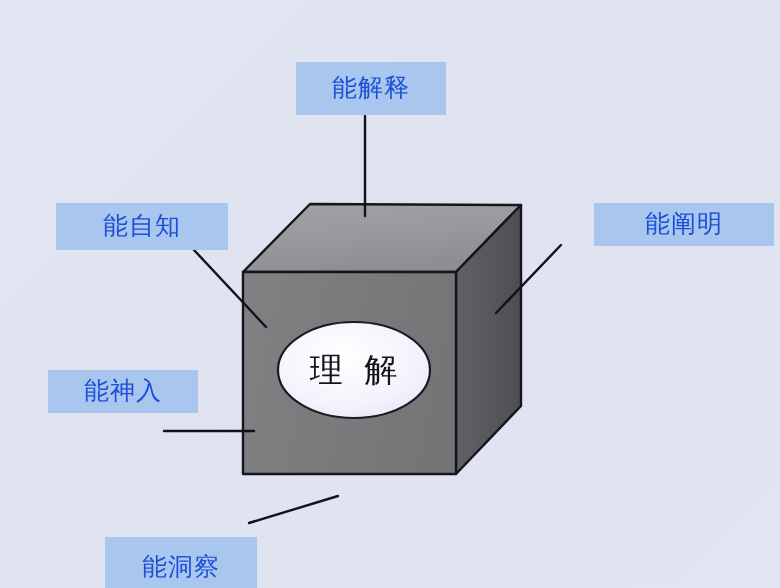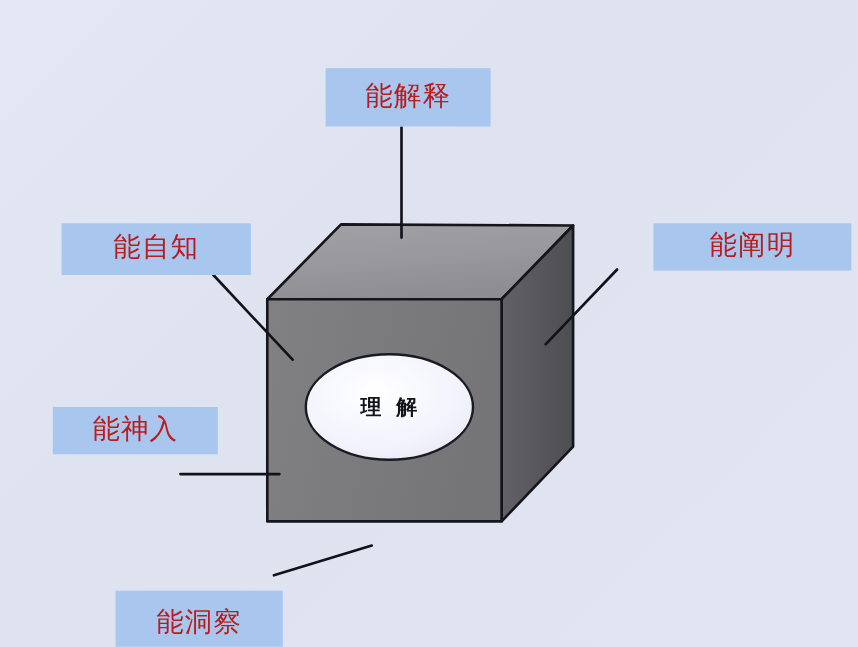--- a/index.html
+++ b/index.html
@@ -23,39 +23,39 @@
   #diagram-svg {
     position: absolute;
     left: 0;
     top: 0;
     width: 780px;
     height: 588px;
   }
   .label-box {
     position: absolute;
     background: #a9c7ee;
-    color: #b91c1c;
+    color: #1d4ed8;
     display: flex;
     align-items: center;
     justify-content: center;
     font-size: 25px;
     font-weight: 500;
     letter-spacing: 1px;
     line-height: 1;
     box-sizing: border-box;
     padding-bottom: 2px;
     font-family: "Liberation Sans", "DejaVu Sans", sans-serif;
   }
   .core-text {
     position: absolute;
     display: flex;
     align-items: center;
     justify-content: center;
-    font-size: 19px;
-    font-weight: 700;
+    font-size: 33px;
+    font-weight: 400;
     color: #12141a;
     letter-spacing: 1px;
     white-space: pre;
     font-family: "Liberation Sans", "DejaVu Sans", sans-serif;
     text-shadow: 0 1px 0 rgba(255,255,255,0.35);
   }
 </style>
 </head>
 <body>
 

